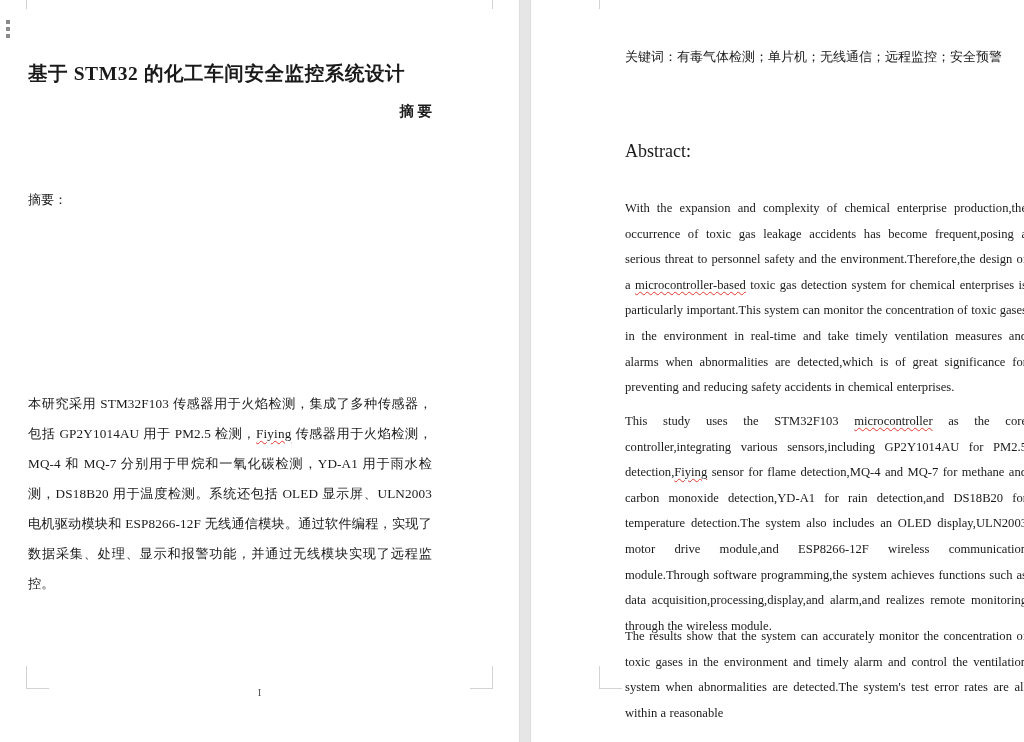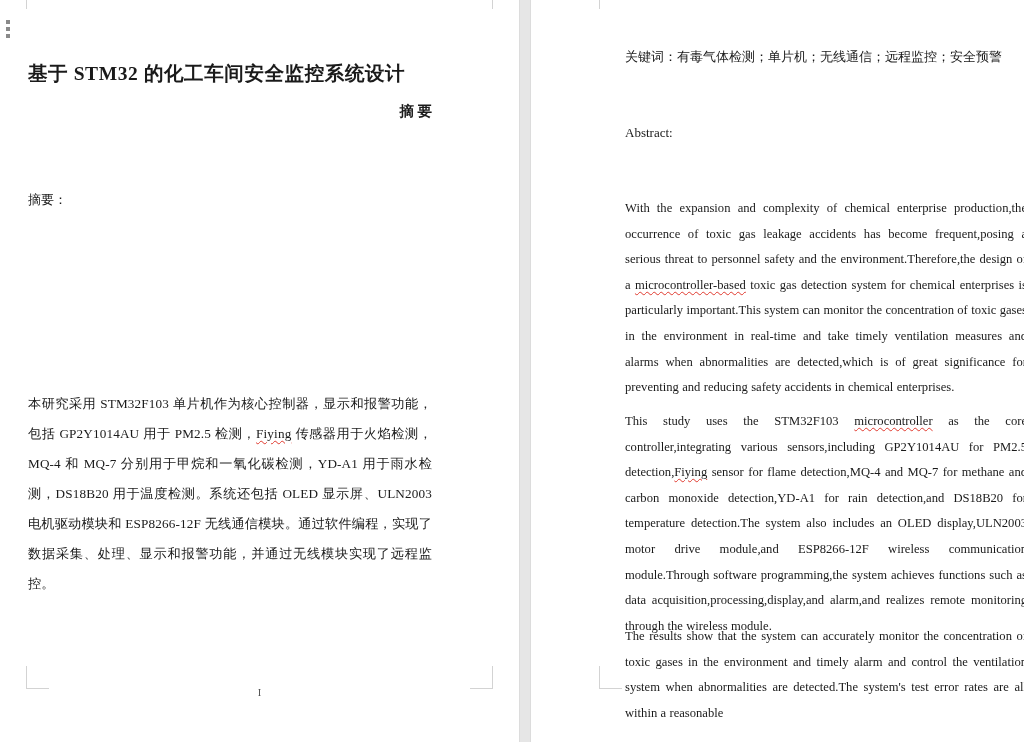--- a/index.html
+++ b/index.html
@@ -177,39 +177,39 @@
     <div class="corner br"></div>
 
     <div class="page-body">
       <h1 class="doc-title">基于 STM32 的化工车间安全监控系统设计</h1>
 
       <h2 class="doc-subtitle">摘    要</h2>
 
       <p class="label-line" style="top:191px;">摘要：</p>
 
 
-      <p class="para cn" style="top:389px;"><span>本研究采用 STM32F103 单片机作为核心控制器，显示和报警功能，包括 GP2Y1014AU 用于 PM2.5 检测，</span><span class="spell">Fiying</span><span> 传感器用于火焰检测，MQ-4 和 MQ-7 分别用于甲烷和一氧化碳检测，YD-A1 用于雨水检测，DS18B20 用于温度检测。系统还包括 OLED 显示屏、ULN2003 电机驱动模块和 ESP8266-12F 无线通信模块。通过软件编程，实现了数据采集、处理、显示和报警功能，并通过无线模块实现了远程监控。</span></p>
+      <p class="para cn" style="top:389px;"><span>本研究采用 STM32F103 传感器用于火焰检测，集成了多种传感器，包括 GP2Y1014AU 用于 PM2.5 检测，</span><span class="spell">Fiying</span><span> 传感器用于火焰检测，MQ-4 和 MQ-7 分别用于甲烷和一氧化碳检测，YD-A1 用于雨水检测，DS18B20 用于温度检测。系统还包括 OLED 显示屏、ULN2003 电机驱动模块和 ESP8266-12F 无线通信模块。通过软件编程，实现了数据采集、处理、显示和报警功能，并通过无线模块实现了远程监控。</span></p>
 
     </div>
 
     <div class="page-number">I</div>
   </div>
 
   <div class="page-gap"></div>
 
   <div class="page page-right">
     <div class="corner tl"></div>
     <div class="corner tr"></div>
     <div class="corner bl"></div>
     <div class="corner br"></div>
 
     <div class="page-body">
       <p class="label-line" style="top:48px;">关键词：有毒气体检测；单片机；无线通信；远程监控；安全预警</p>
 
-      <p class="label-line" style="top:124px; font-size:13px;">Abstract:</p>
+      <p class="label-line" style="top:138px; font-size:18px;">Abstract:</p>
 
       <p class="para en" style="top:196px;"><span>With the expansion and complexity of chemical enterprise production,the occurrence of toxic gas leakage accidents has become frequent,posing a serious threat to personnel safety and the environment.Therefore,the design of a </span><span class="spell">microcontroller-based</span><span> toxic gas detection system for chemical enterprises is particularly important.This system can monitor the concentration of toxic gases in the environment in real-time and take timely ventilation measures and alarms when abnormalities are detected,which is of great significance for preventing and reducing safety accidents in chemical enterprises.</span></p>
 
       <p class="para en" style="top:409px;"><span>This study uses the STM32F103 </span><span class="spell">microcontroller</span><span> as the core controller,integrating various sensors,including GP2Y1014AU for PM2.5 detection,</span><span class="spell">Fiying</span><span> sensor for flame detection,MQ-4 and MQ-7 for methane and carbon monoxide detection,YD-A1 for rain detection,and DS18B20 for temperature detection.The system also includes an OLED display,ULN2003 motor drive module,and ESP8266-12F wireless communication module.Through software programming,the system achieves functions such as data acquisition,processing,display,and alarm,and realizes remote monitoring through the wireless module.</span></p>
 
       <p class="para en last-natural" style="top:624px;">The results show that the system can accurately monitor the concentration of toxic gases in the environment and timely alarm and control the ventilation system when abnormalities are detected.The system's test error rates are all within a reasonable</p>
     </div>
 
   </div>
 

